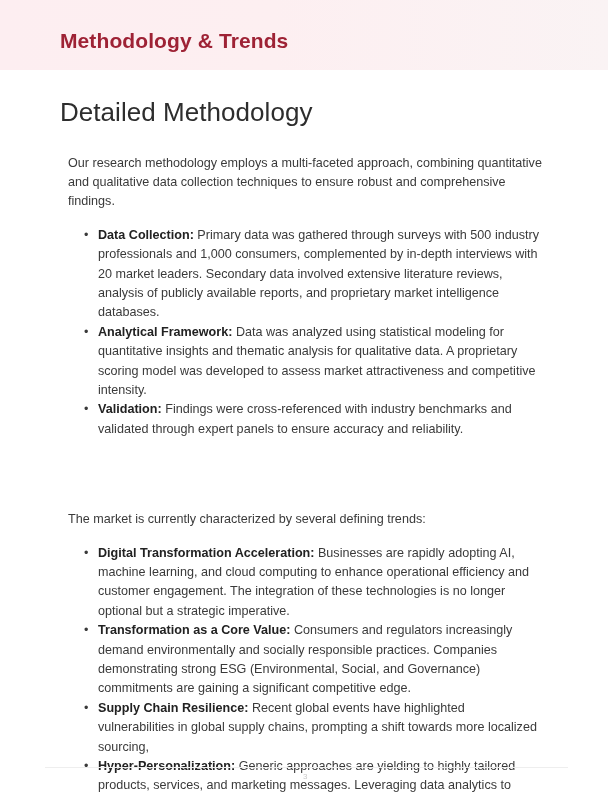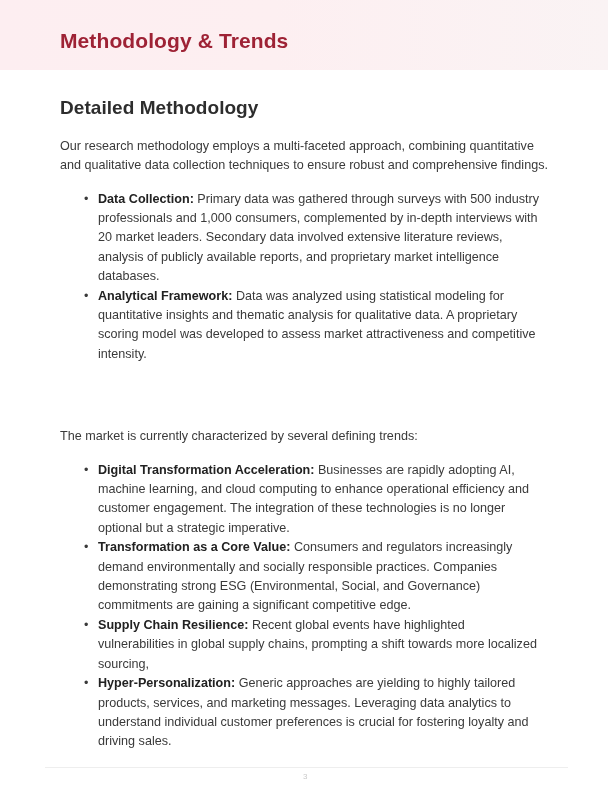--- a/index.html
+++ b/index.html
@@ -44,41 +44,41 @@
     width: 612px;
   }
 
   .section {
     position: relative;
   }
 
   .section-heading-plain {
     margin: 0;
     padding: 26px 0 0 60px;
-    font-size: 19px;
-    font-weight: bold;
+    font-size: 26px;
+    font-weight: normal;
     color: #2d2d2d;
     letter-spacing: 0.05px;
     line-height: 1.25;
   }
 
   .section-heading-band {
     margin: 0;
     background: #f6f6f6;
     padding: 15px 0 15px 60px;
     font-size: 20.5px;
     font-weight: normal;
     color: #3c3c3c;
     letter-spacing: 0.05px;
     line-height: 1.3;
     margin-left: 28px;
   }
 
   .intro-para {
-    margin: 0;
+    margin: 8px;
     padding: 17px 62px 0 60px;
     font-size: 12.6px;
     line-height: 19.4px;
     color: #3a3a3a;
   }
 
   .bullet-list {
     margin: 12px;
     padding: 2px 60px 0 0;
     list-style: none;
@@ -140,20 +140,23 @@
 
     <p class="intro-para">Our research methodology employs a multi-faceted approach, combining quantitative and qualitative data collection techniques to ensure robust and comprehensive findings.</p>
 
     <ul class="bullet-list">
       <li class="bullet-item">
         <span class="bullet-term">Data Collection:</span><span> Primary data was gathered through surveys with 500 industry professionals and 1,000 consumers, complemented by in-depth interviews with 20 market leaders. Secondary data involved extensive literature reviews, analysis of publicly available reports, and proprietary market intelligence databases.</span>
       </li>
       <li class="bullet-item">
         <span class="bullet-term">Analytical Framework:</span><span> Data was analyzed using statistical modeling for quantitative insights and thematic analysis for qualitative data. A proprietary scoring model was developed to assess market attractiveness and competitive intensity.</span>
       </li>
+      <li class="bullet-item">
+        <span class="bullet-term">Validation:</span><span> Findings were cross-referenced with industry benchmarks and validated through expert panels to ensure accuracy and reliability.</span>
+      </li>
     </ul>
   </section>
 
   <div class="spacer-lg"></div>
 
   <section class="section">
 
     <p class="intro-para">The market is currently characterized by several defining trends:</p>
 
     <ul class="bullet-list">

